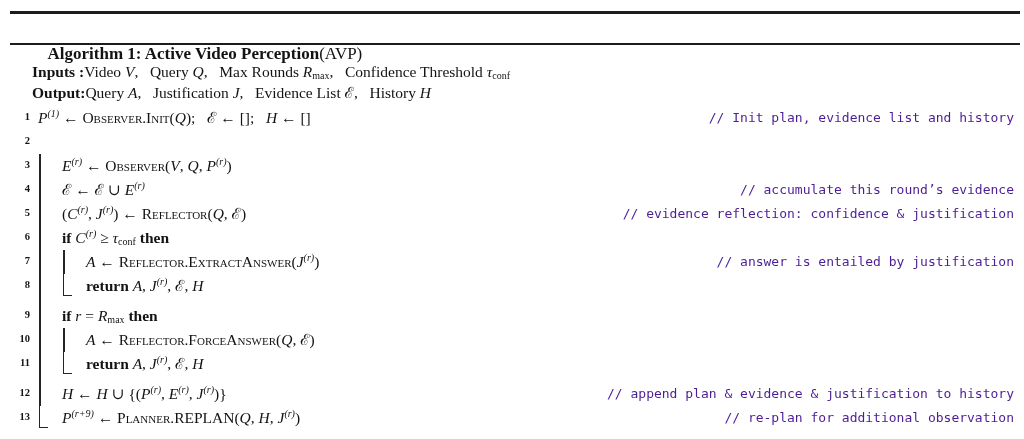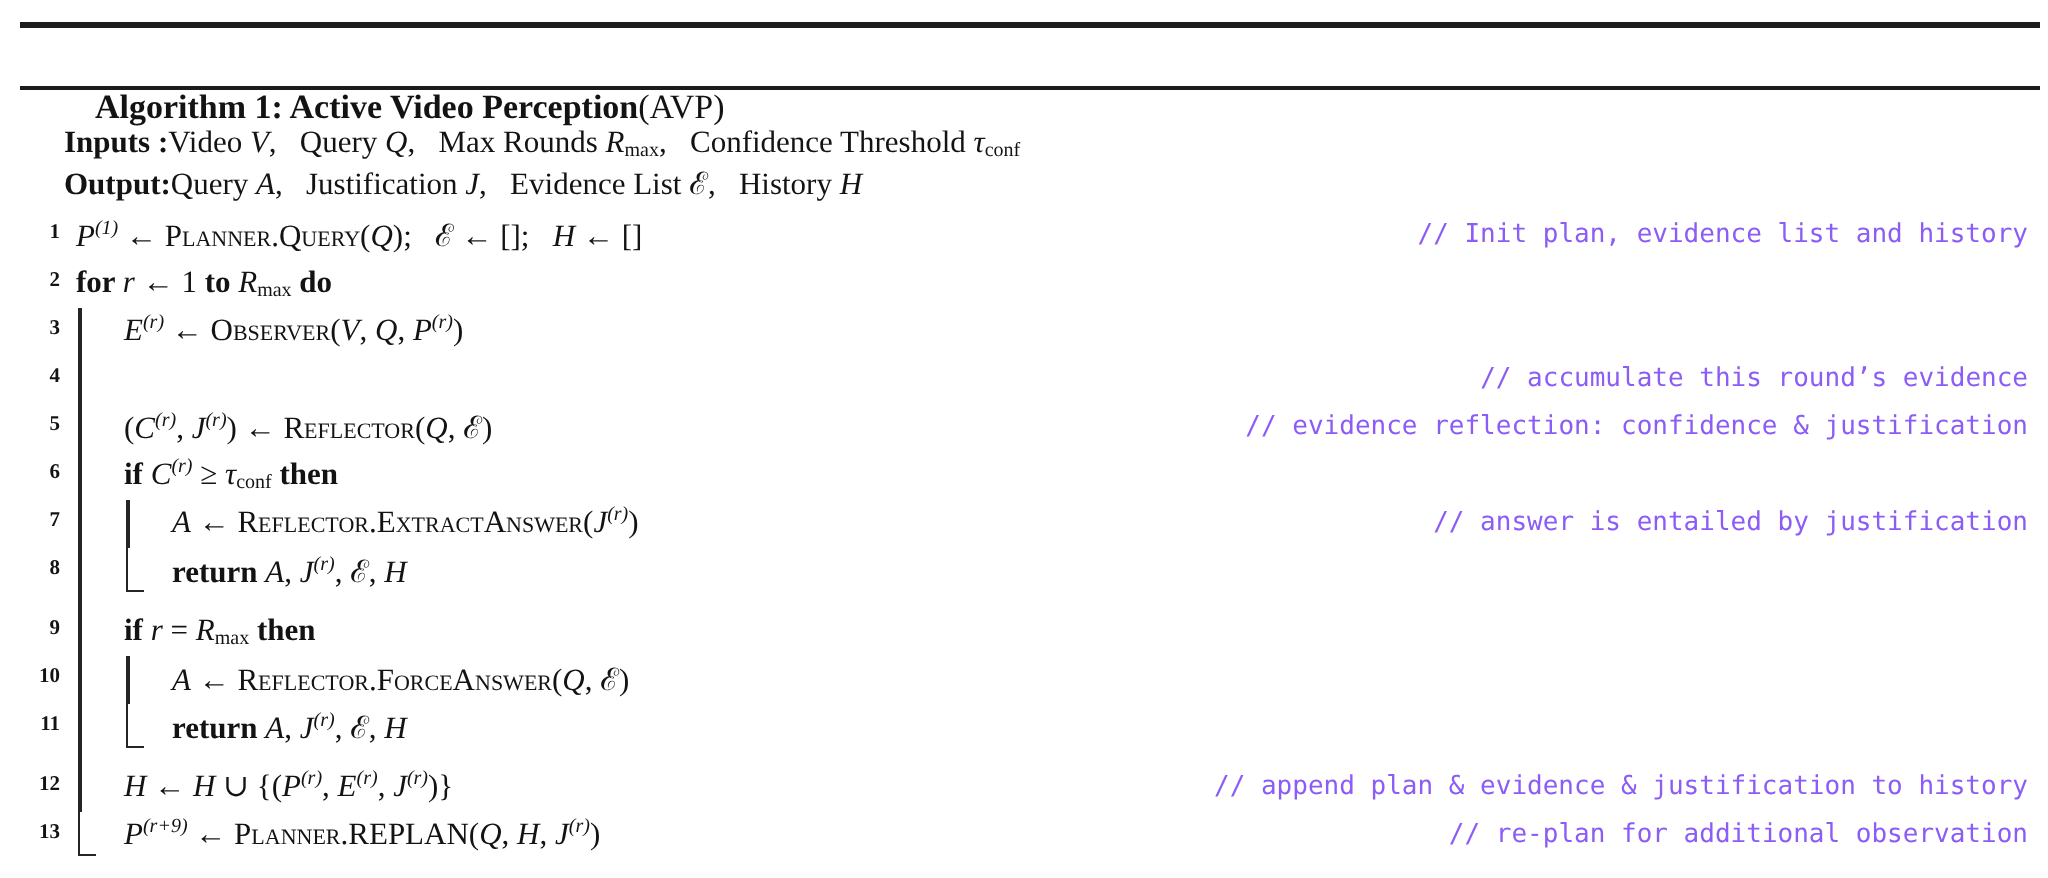--- a/index.html
+++ b/index.html
@@ -29,21 +29,21 @@
   .guide { flex: 0 0 24px; width: 24px; position: relative; }
   .guide .bar { position: absolute; left: 1px; top: 0; bottom: 0; width: 1.5px; background: #252525; }
   .guide .elbow {
     position: absolute; left: 1px; top: 0; width: 8px; height: 21px;
     border-left: 1.5px solid #252525; border-bottom: 1.5px solid #252525;
   }
   .codetext { white-space: pre; line-height: 24px; }
   .comment {
     flex: 1; text-align: right; white-space: pre; padding-right: 2px;
     font-family: "DejaVu Sans Mono", "Liberation Mono", monospace;
-    font-size: 13px; line-height: 24px; color: #8b5cf6;
+    font-size: 13px; line-height: 24px; color: #4c1d95;
   }
   .s-txt { }
   .s-kw { font-weight: 700; }
   .s-var { font-style: italic; }
   .s-sc { font-variant: small-caps; }
   .s-cal { font-family: "DejaVu Serif", serif; }
   .s-sup { font-size: 10px; font-style: italic; vertical-align: 6px; line-height: 0; }
   .s-sub { font-size: 10px; vertical-align: -2px; line-height: 0; }
 </style>
 </head>
@@ -54,41 +54,41 @@
     <div class="algo-title">
       <span class="t-bold">Algorithm 1: Active Video Perception</span><span class="t-normal">(AVP)</span>
     </div>
     <div class="algo-header" id="io-container">
         <div class="io-line"><span class="io-label">Inputs :</span><span class="s-txt">Video </span><span class="s-var">V</span><span class="s-txt">,   Query </span><span class="s-var">Q</span><span class="s-txt">,   Max Rounds </span><span class="s-var">R</span><span class="s-sub">max</span><span class="s-txt">,   Confidence Threshold </span><span class="s-var">τ</span><span class="s-sub">conf</span></div>
         <div class="io-line"><span class="io-label">Output:</span><span class="s-txt">Query </span><span class="s-var">A</span><span class="s-txt">,   Justification </span><span class="s-var">J</span><span class="s-txt">,   Evidence List </span><span class="s-cal">ℰ</span><span class="s-txt">,   History </span><span class="s-var">H</span></div>
       </div>
     <div class="algo-body" id="code-body">
         <div class="code-row">
           <span class="lnum">1</span>
-          <span class="codetext"><span class="s-var">P</span><span class="s-sup">(1)</span><span class="s-txt"> ← </span><span class="s-sc">Planner.Query</span><span class="s-txt">(</span><span class="s-var">Q</span><span class="s-txt">);   </span><span class="s-cal">ℰ</span><span class="s-txt"> ← [];   </span><span class="s-var">H</span><span class="s-txt"> ← []</span></span>
+          <span class="codetext"><span class="s-var">P</span><span class="s-sup">(1)</span><span class="s-txt"> ← </span><span class="s-sc">Observer.Init</span><span class="s-txt">(</span><span class="s-var">Q</span><span class="s-txt">);   </span><span class="s-cal">ℰ</span><span class="s-txt"> ← [];   </span><span class="s-var">H</span><span class="s-txt"> ← []</span></span>
           <span class="comment">// Init plan, evidence list and history</span>
         </div>
         <div class="code-row">
           <span class="lnum">2</span>
-          <span class="codetext"><span class="s-kw">for </span><span class="s-var">r</span><span class="s-txt"> ← 1 </span><span class="s-kw">to </span><span class="s-var">R</span><span class="s-sub">max</span><span class="s-txt"> </span><span class="s-kw">do</span></span>
           <span class="comment"></span>
         </div>
         <div class="code-row">
           <span class="lnum">3</span>
           <div class="guide">
             <div class="bar"></div>
           </div>
           <span class="codetext"><span class="s-var">E</span><span class="s-sup">(r)</span><span class="s-txt"> ← </span><span class="s-sc">Observer</span><span class="s-txt">(</span><span class="s-var">V</span><span class="s-txt">, </span><span class="s-var">Q</span><span class="s-txt">, </span><span class="s-var">P</span><span class="s-sup">(r)</span><span class="s-txt">)</span></span>
           <span class="comment"></span>
         </div>
         <div class="code-row">
           <span class="lnum">4</span>
           <div class="guide">
             <div class="bar"></div>
           </div>
+          <span class="codetext"><span class="s-cal">ℰ</span><span class="s-txt"> ← </span><span class="s-cal">ℰ</span><span class="s-txt"> ∪ </span><span class="s-var">E</span><span class="s-sup">(r)</span></span>
           <span class="comment">// accumulate this round’s evidence</span>
         </div>
         <div class="code-row">
           <span class="lnum">5</span>
           <div class="guide">
             <div class="bar"></div>
           </div>
           <span class="codetext"><span class="s-txt">(</span><span class="s-var">C</span><span class="s-sup">(r)</span><span class="s-txt">, </span><span class="s-var">J</span><span class="s-sup">(r)</span><span class="s-txt">) ← </span><span class="s-sc">Reflector</span><span class="s-txt">(</span><span class="s-var">Q</span><span class="s-txt">, </span><span class="s-cal">ℰ</span><span class="s-txt">)</span></span>
           <span class="comment">// evidence reflection: confidence &amp; justification</span>
         </div>

